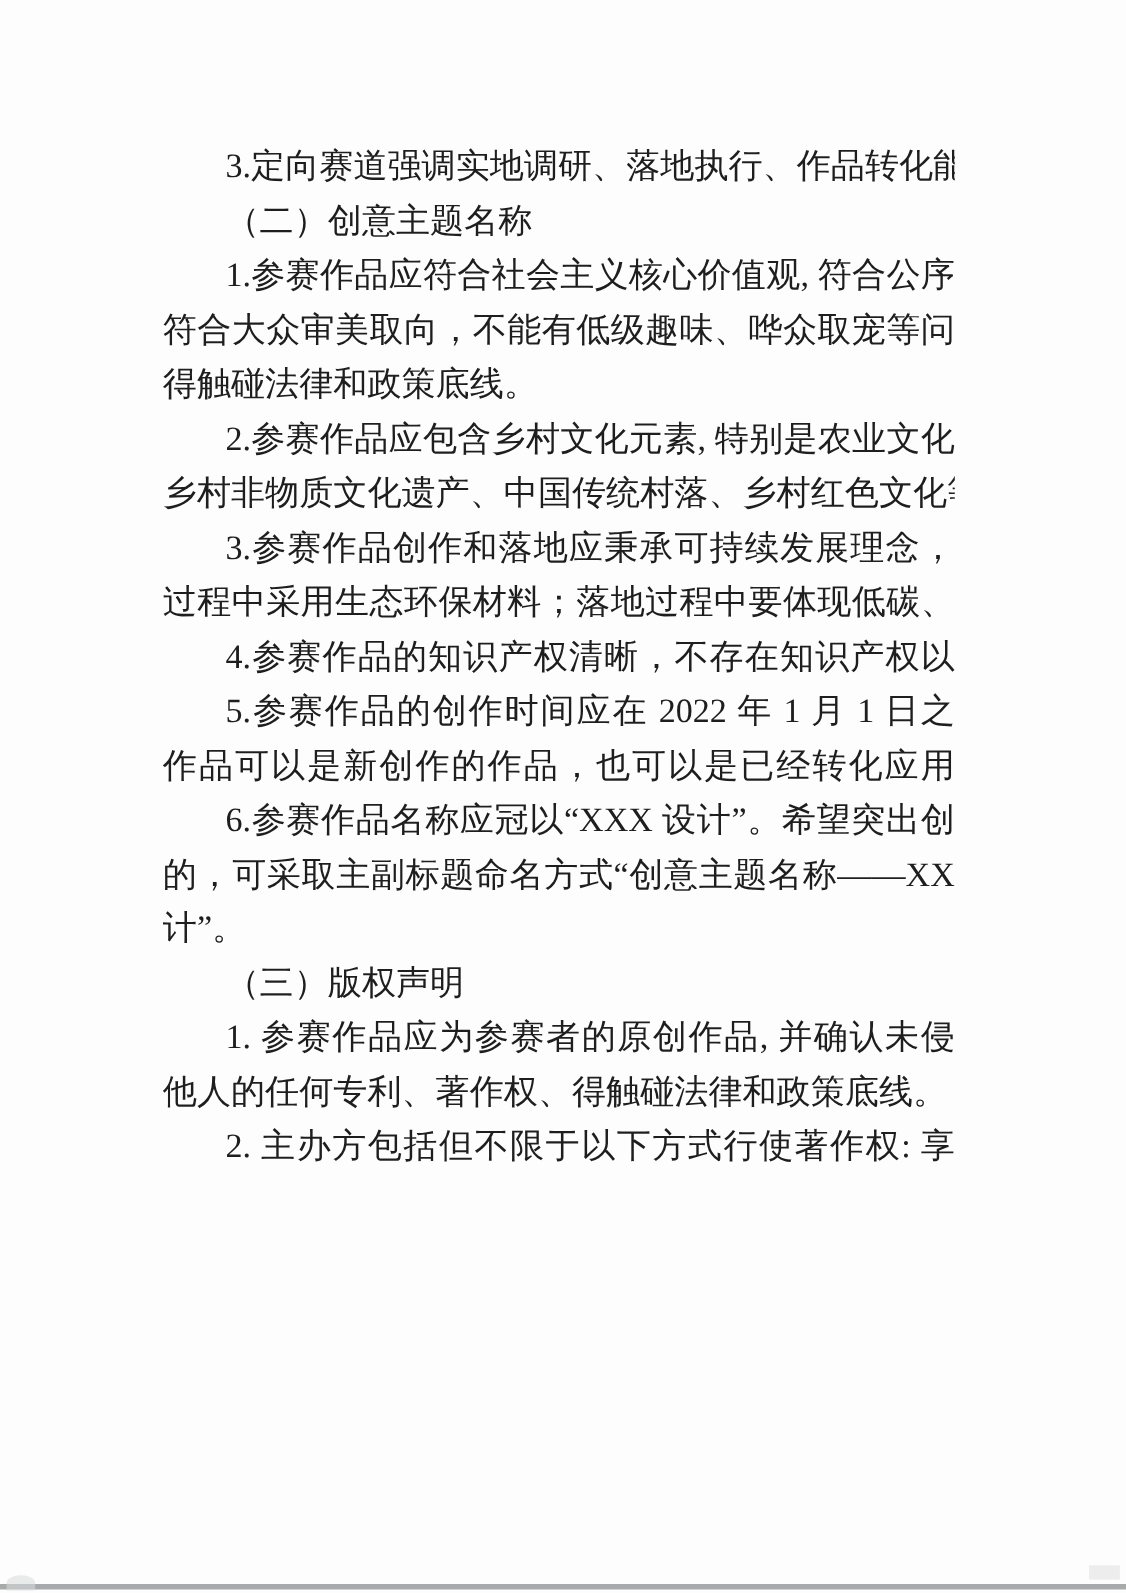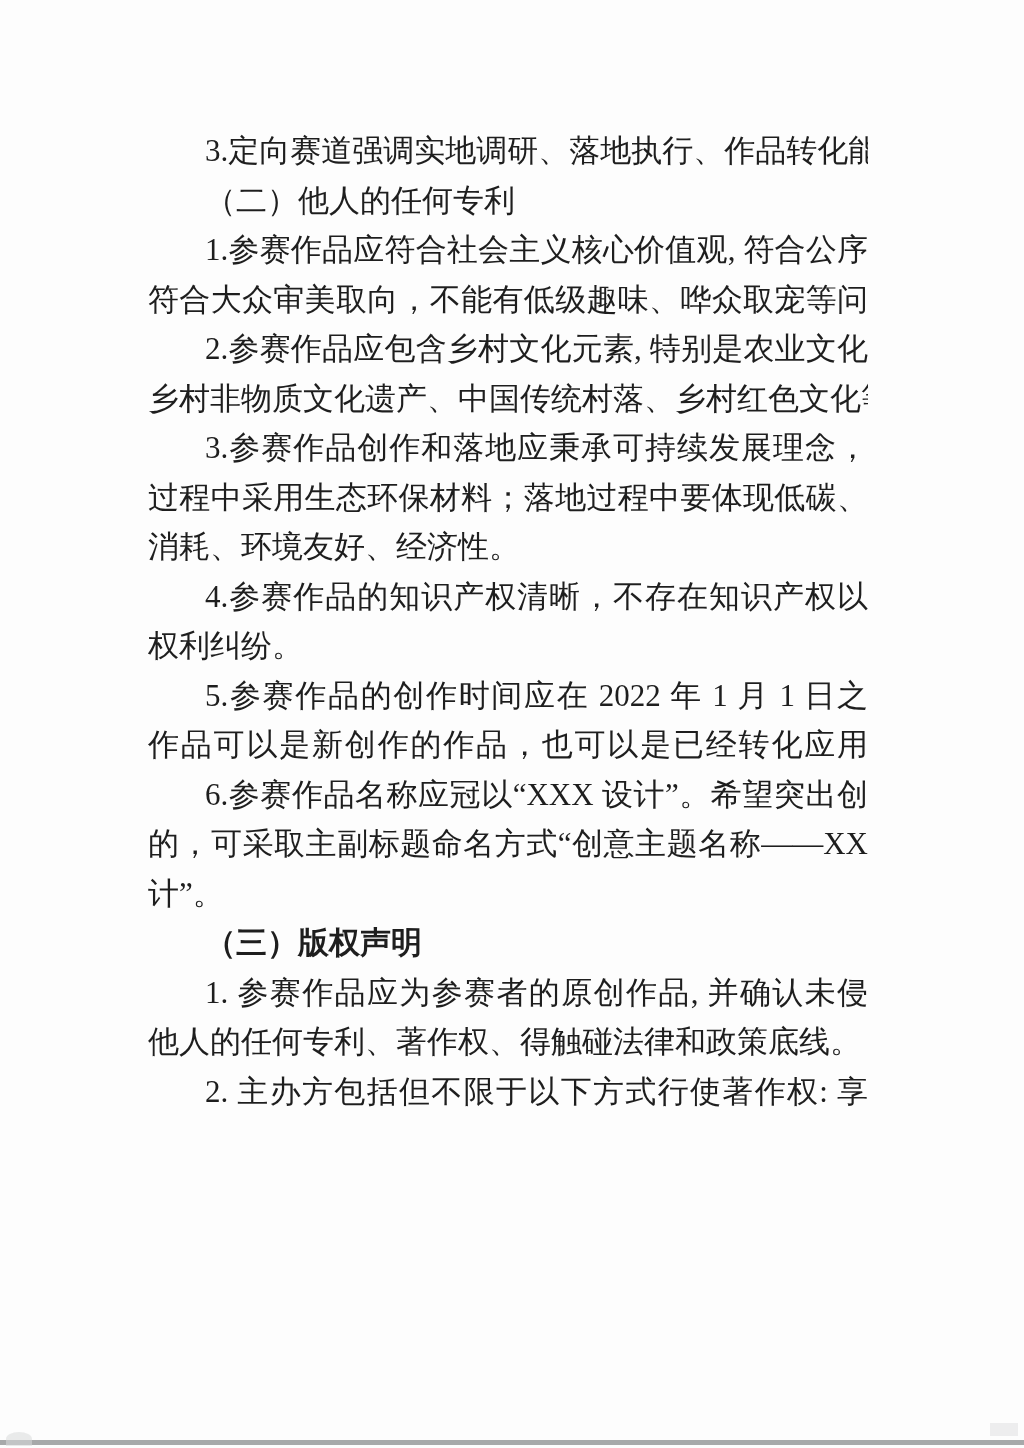--- a/index.html
+++ b/index.html
@@ -28,21 +28,21 @@
     overflow: hidden;
     color: #1e1e1e;
   }
   .line.justify {
     white-space: normal;
     text-align: justify;
     text-align-last: justify;
     word-break: break-all;
   }
   .line.indent { padding-left: 57px; }
-  .line.bold { font-weight: bold; }
+  .line.bold { font-weight: normal; }
   .scan-edge {
     position: absolute;
     left: 0; right: 0; bottom: 3px;
     height: 5px;
   }
   .artifact-br {
     position: absolute;
     right: 6px; bottom: 12px;
     width: 28px; height: 13px;
     background: #ededee;
@@ -55,30 +55,29 @@
     border-radius: 50% 50% 0 0;
     opacity: 0.55;
   }
 </style>
 </head>
 <body>
 
 <div class="page" style="background: rgb(253, 253, 253); color: rgb(30, 30, 30);">
   <div class="text-block">
       <div class="line indent">3.定向赛道强调实地调研、落地执行、作品转化能力。</div>
-      <div class="line indent">（二）他人的任何专利</div>
+      <div class="line indent">（二）创意主题名称</div>
       <div class="line indent justify">1.参赛作品应符合社会主义核心价值观, 符合公序良俗,</div>
       <div class="line justify">符合大众审美取向，不能有低级趣味、哗众取宠等问题，不</div>
+      <div class="line">得触碰法律和政策底线。</div>
       <div class="line indent justify">2.参赛作品应包含乡村文化元素, 特别是农业文化遗产、</div>
       <div class="line">乡村非物质文化遗产、中国传统村落、乡村红色文化等。</div>
       <div class="line indent justify">3.参赛作品创作和落地应秉承可持续发展理念，在创作</div>
       <div class="line justify">过程中采用生态环保材料；落地过程中要体现低碳、低资源</div>
-      <div class="line">消耗、环境友好、经济性。</div>
       <div class="line indent justify">4.参赛作品的知识产权清晰，不存在知识产权以及其他</div>
-      <div class="line">权利纠纷。</div>
       <div class="line indent justify">5.参赛作品的创作时间应在 2022 年 1 月 1 日之后。参赛</div>
       <div class="line justify">作品可以是新创作的作品，也可以是已经转化应用的。已经</div>
       <div class="line indent justify">6.参赛作品名称应冠以“XXX 设计”。希望突出创意主题</div>
       <div class="line justify">的，可采取主副标题命名方式“创意主题名称——XXX 设</div>
       <div class="line">计”。</div>
       <div class="line indent bold">（三）版权声明</div>
       <div class="line indent justify">1. 参赛作品应为参赛者的原创作品, 并确认未侵犯任何</div>
       <div class="line">他人的任何专利、著作权、得触碰法律和政策底线。</div>
       <div class="line indent justify">2. 主办方包括但不限于以下方式行使著作权: 享有对所</div>
     </div>

